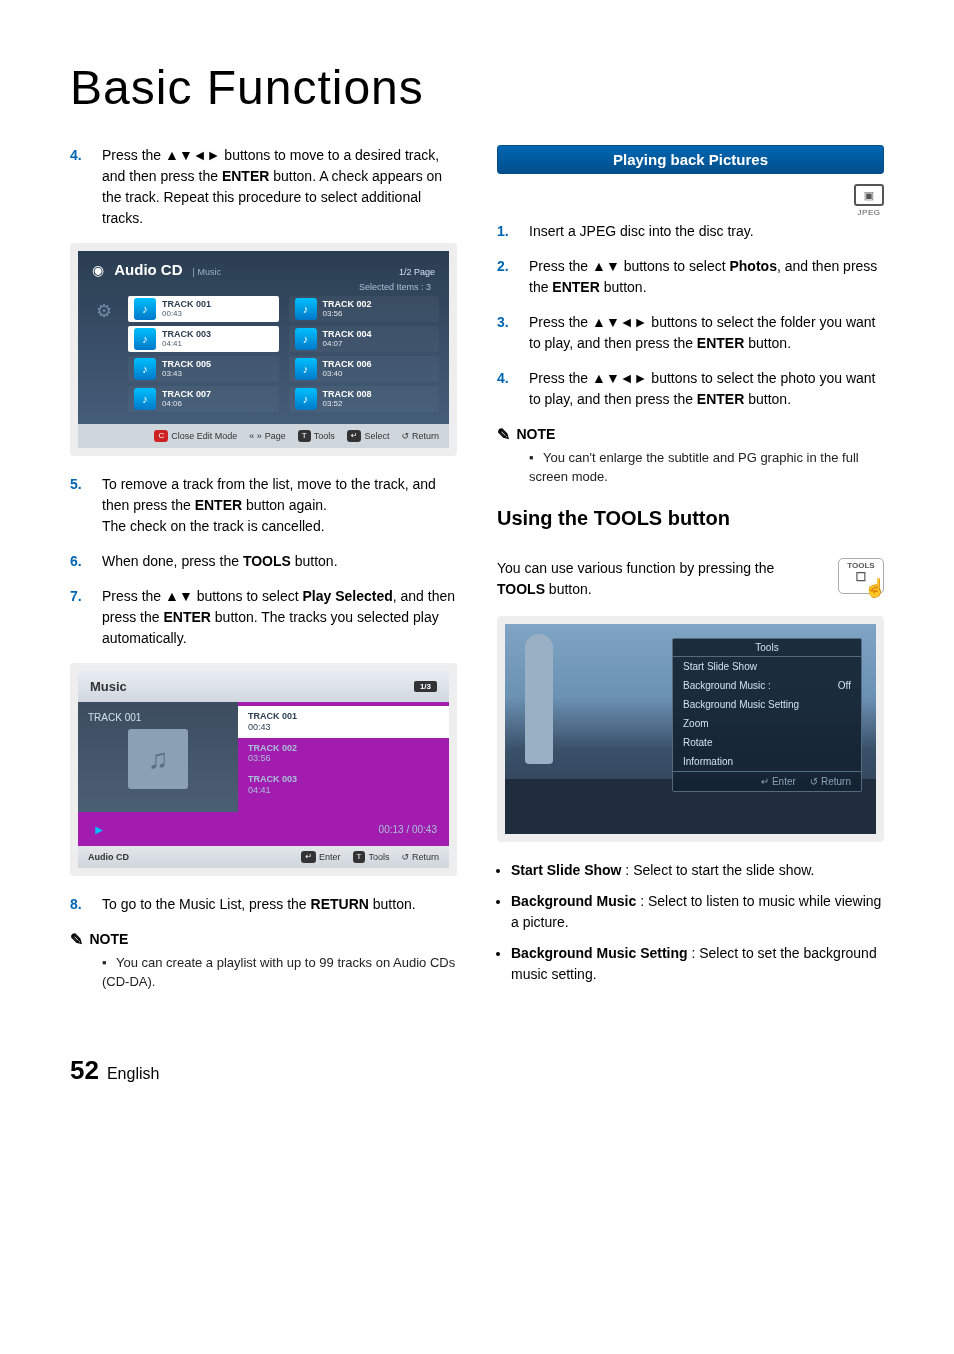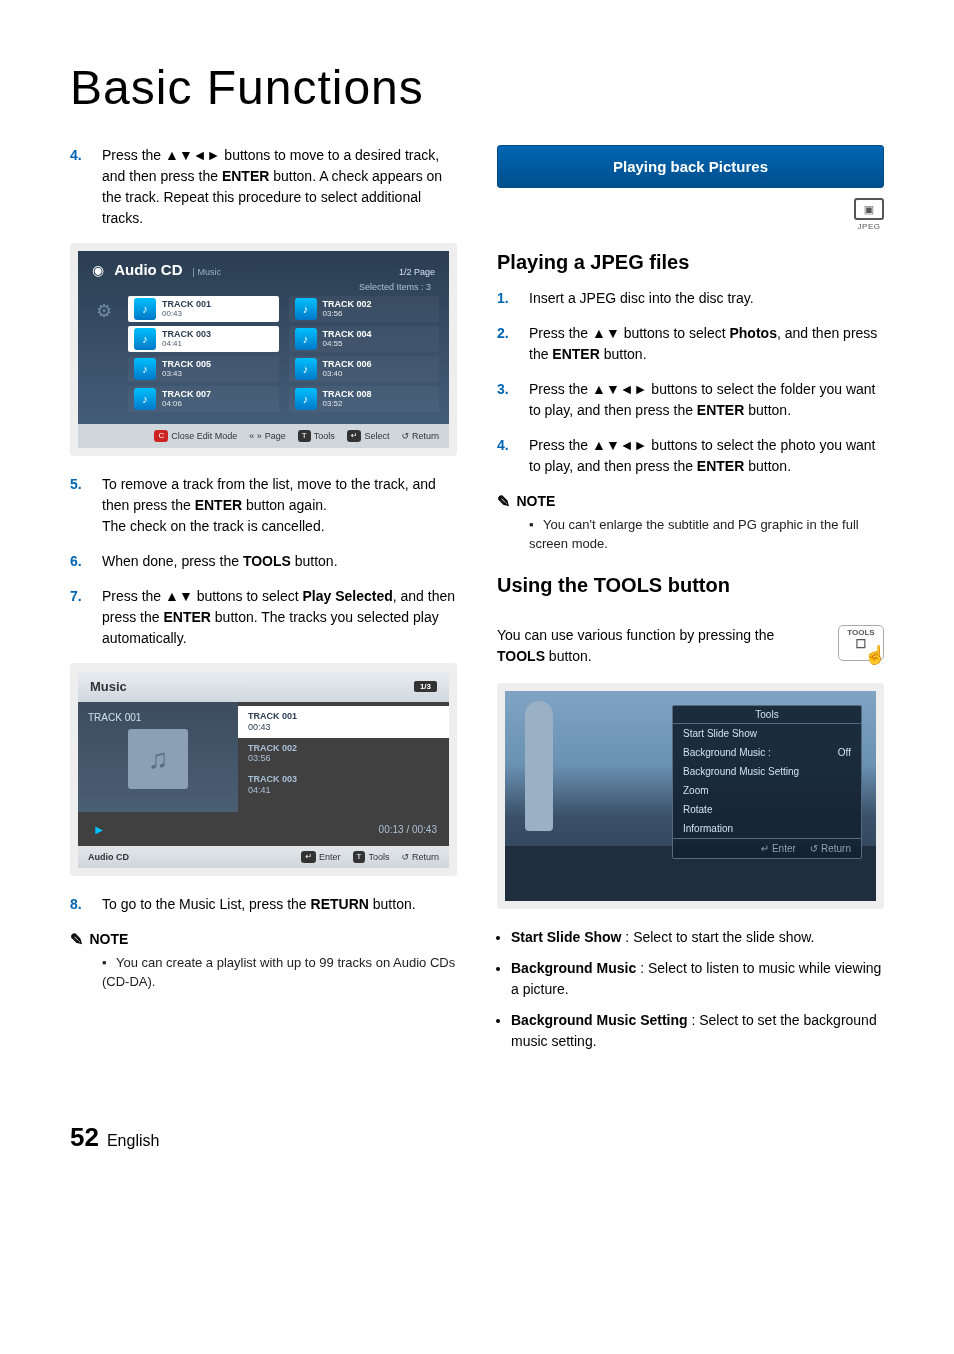--- a/index.html
+++ b/index.html
@@ -36,21 +36,21 @@
   .step-body { flex: 1; }
   b { font-weight: bold; }
 
   
   .blue-bar {
     background: linear-gradient(#0066b3, #004f8b);
     color: #fff;
     text-align: center;
     font-weight: bold;
     font-size: 15px;
-    padding: 12px 0;
+    padding: 5px 0;
     border-radius: 3px;
     border: 1px solid #004f8b;
   }
 
   
   .h2 {
     font-size: 20px;
     font-weight: bold;
     margin: 20px 0 14px 0;
   }
@@ -133,21 +133,21 @@
     gap: 12px;
     padding: 6px 10px;
   }
   .foot-item { display:flex; align-items:center; gap:3px; }
   .pill { display:inline-block; border-radius:3px; padding:0 4px; font-size:8px; line-height:12px; height:12px; }
   .pill-red { background:#c22; color:#fff; }
   .pill-dark { background:#333; color:#fff; }
 
   
   .music-screen {
-    background:#404040;
+    background:#a21caf;
     color:#fff;
     font-size:10px;
   }
   .music-head {
     background: linear-gradient(#e8edf2,#d0d7de);
     color:#333;
     padding:8px 12px;
     font-size:13px;
     font-weight:bold;
     display:flex;
@@ -358,21 +358,21 @@
                 <div class="track-icon"></div>
                 <div class="track-text">
                   <div class="track-name">TRACK 003</div>
                   <div class="track-dur">04:41</div>
                 </div>
               </div>
             <div class="track-item">
                 <div class="track-icon"></div>
                 <div class="track-text">
                   <div class="track-name">TRACK 004</div>
-                  <div class="track-dur">04:55</div>
+                  <div class="track-dur">04:07</div>
                 </div>
               </div>
             <div class="track-item">
                 <div class="track-icon"></div>
                 <div class="track-text">
                   <div class="track-name">TRACK 005</div>
                   <div class="track-dur">03:43</div>
                 </div>
               </div>
             <div class="track-item">
@@ -496,21 +496,20 @@
   <div class="col">
     <div class="blue-bar">Playing back Pictures</div>
 
     <div class="badge-row">
       <div class="jpeg-badge">
         <div class="jpeg-icon">▣</div>
         <div class="jpeg-label">JPEG</div>
       </div>
     </div>
 
-    <div class="h2">Playing a JPEG files</div>
 
     <div class="step">
       <div class="step-num">1.</div>
       <div class="step-body"><span>Insert a JPEG disc into the disc tray.</span></div>
     </div>
     <div class="step">
       <div class="step-num">2.</div>
       <div class="step-body">
         <span>Press the ▲▼ buttons to select </span><b>Photos</b><span>, and then press the </span><b>ENTER</b><span> button.</span>
       </div>

